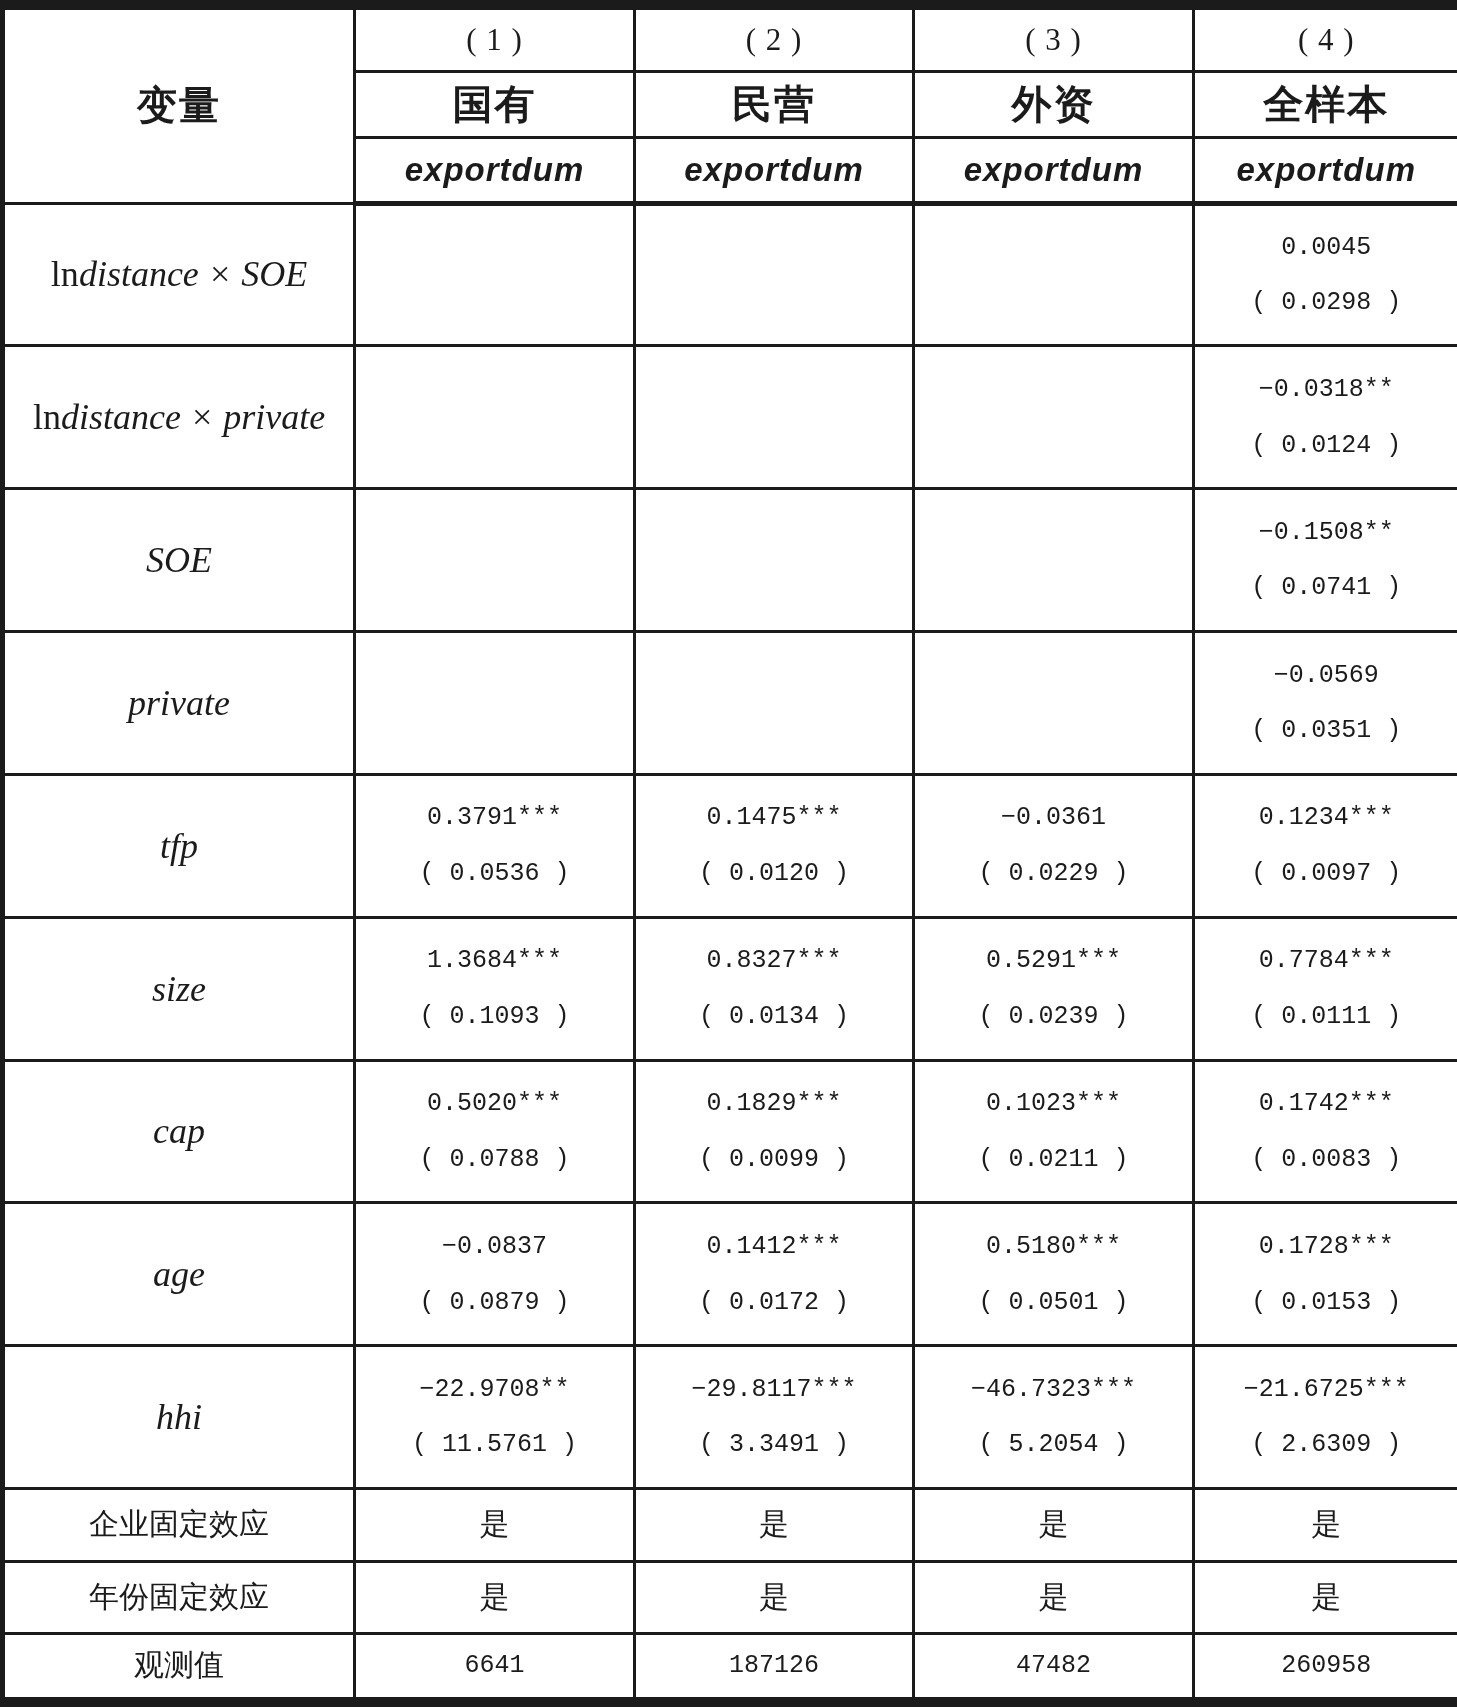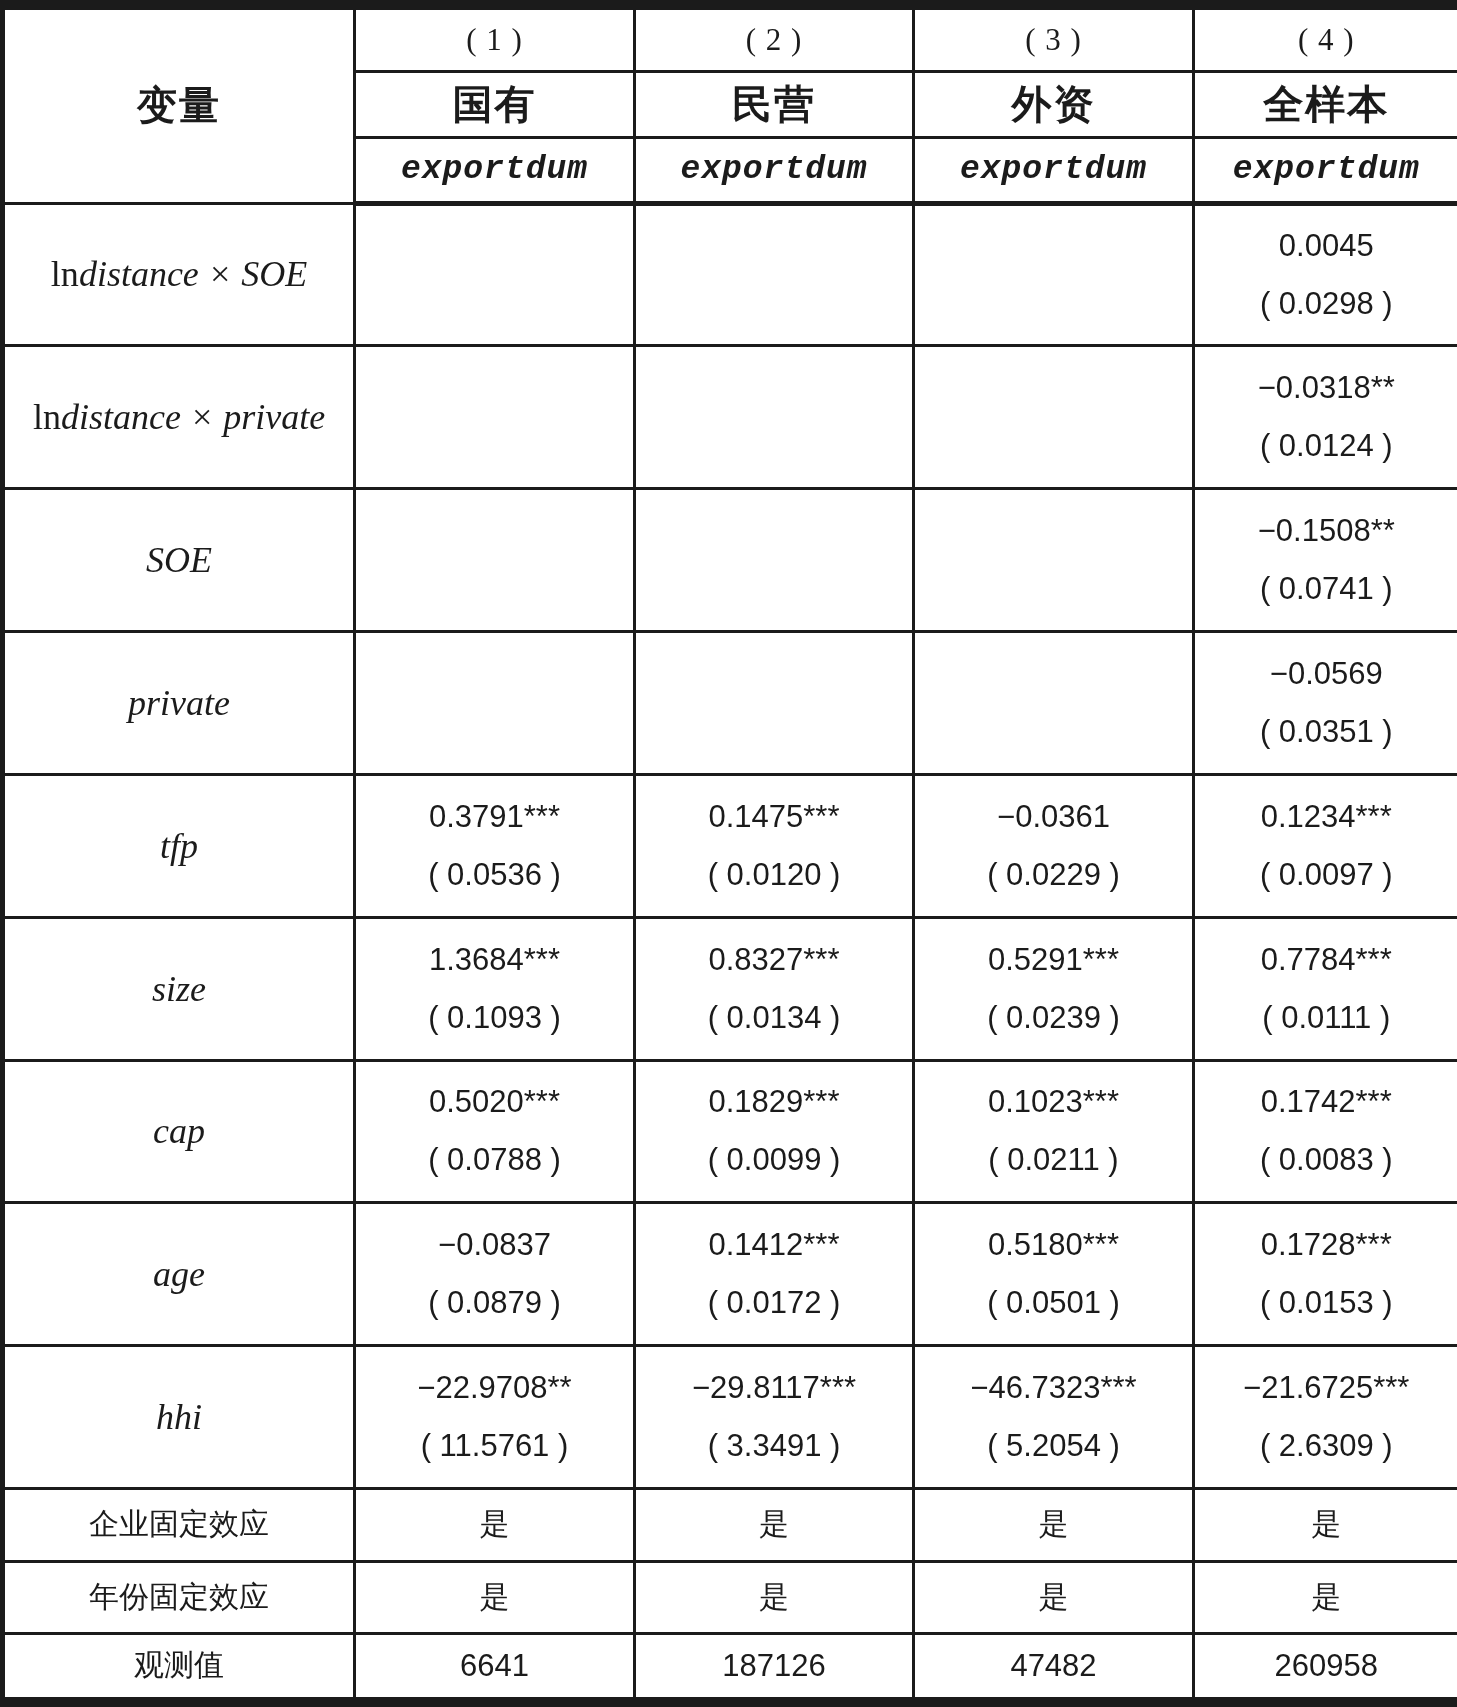--- a/index.html
+++ b/index.html
@@ -47,35 +47,35 @@
     font-size: 31px;
     letter-spacing: 1px;
   }
   .cn-hei {
     font-family: "DejaVu Sans", "Liberation Sans", sans-serif;
     font-weight: bold;
     font-size: 40px;
     letter-spacing: 2px;
   }
   .depvar {
-    font-family: Liberation Mono, monospace;
+    font-family: Liberation Sans, sans-serif;
     font-style: italic;
     font-weight: bold;
     font-size: 33px;
     letter-spacing: 1px;
   }
   .rlabel {
     font-family: "Liberation Serif", "DejaVu Serif", serif;
     font-size: 36px;
   }
   .rlabel .rm { font-style: normal; }
   .rlabel .it { font-style: italic; }
   .val {
-    font-family: Liberation Sans, sans-serif;
-    font-size: 31px;
+    font-family: Liberation Mono, monospace;
+    font-size: 25px;
   }
   .cn-song {
     font-family: "Liberation Serif", "DejaVu Serif", serif;
     font-size: 30px;
   }
   
   .cw {
     display: flex;
     flex-direction: column;
     justify-content: space-evenly;

